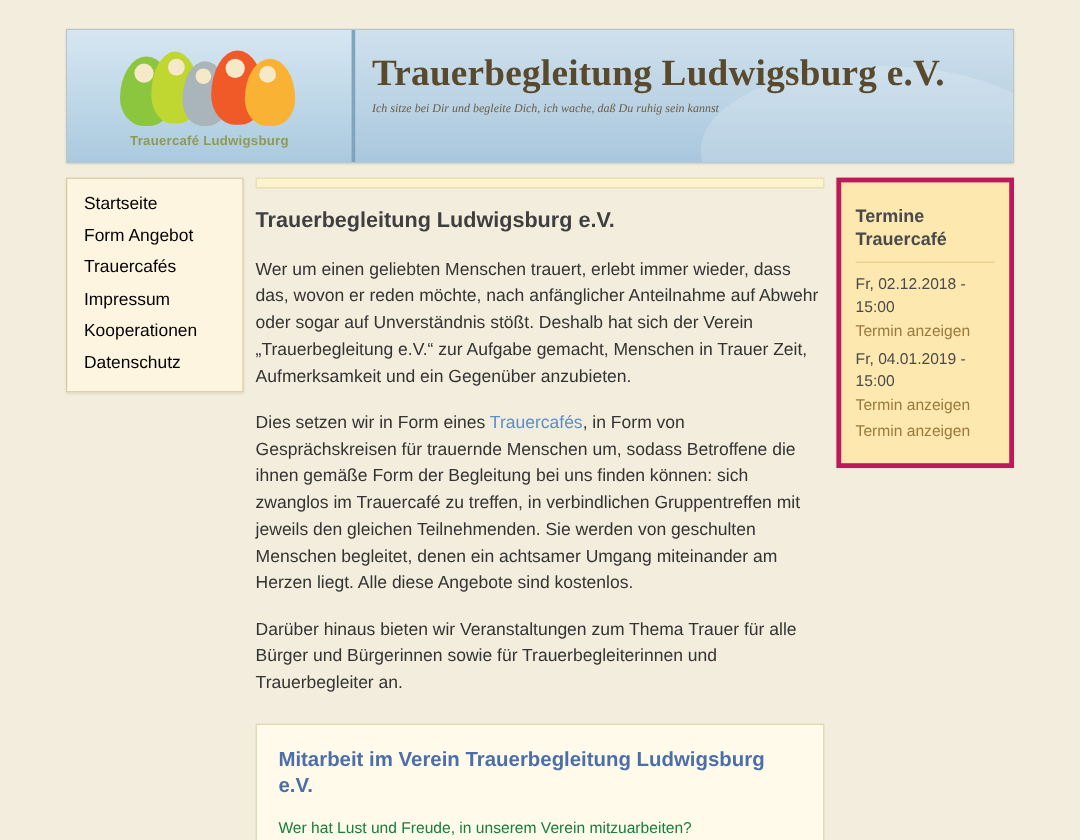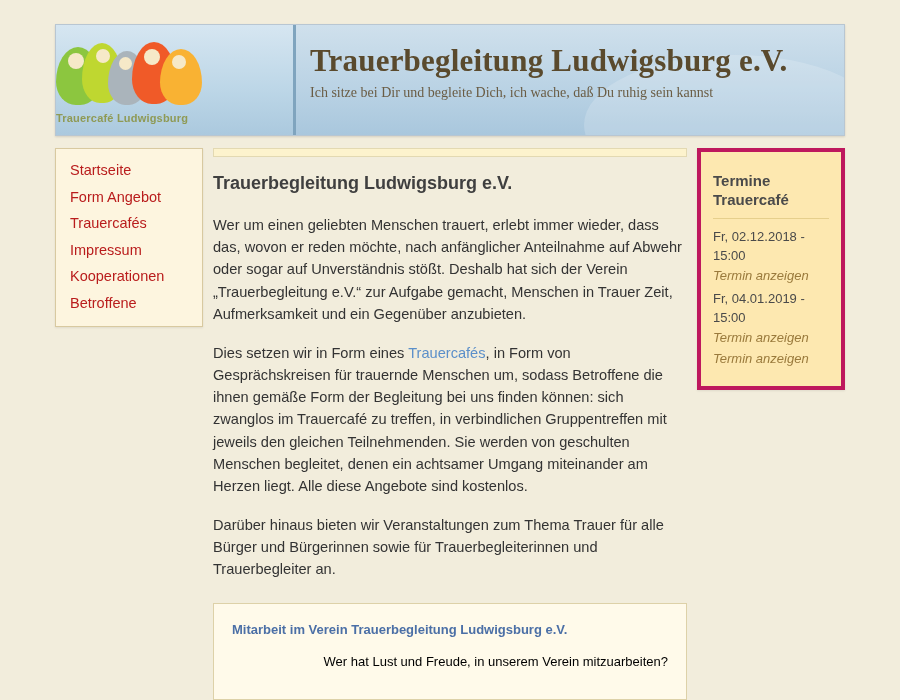--- a/index.html
+++ b/index.html
@@ -25,21 +25,21 @@
     border: 1px solid #b8c6d2;
     background: linear-gradient(to bottom, #cfe0ec 0%, #b9d2e4 60%, #a9c7dd 100%);
     box-shadow: 0 1px 2px rgba(0,0,0,.12);
   }
   .logo-box {
     width: 240px;
     border-right: 3px solid #7fa4be;
     background: linear-gradient(to bottom, #d6e6f1 0%, #bcd6e7 60%, #abc9de 100%);
     display: flex;
     flex-direction: column;
-    align-items: flex-start;
+    align-items: center;
     justify-content: center;
     padding-top: 4px;
   }
   .logo-art { position: relative; width: 150px; height: 62px; }
   .blob {
     position: absolute;
     border-radius: 50% 50% 45% 45% / 60% 60% 40% 40%;
   }
   .b1 { left: 0;   top: 6px;  width: 44px; height: 58px; background:#8cc63f; }
   .b2 { left: 26px;top: 2px;  width: 40px; height: 60px; background:#bfd730; }
@@ -76,41 +76,42 @@
   .site-title {
     font-family: "Liberation Serif", serif;
     font-size: 31px;
     color: #5a4a2d;
     margin: 0 0 6px 0;
     letter-spacing: .2px;
     position: relative; z-index: 2;
   }
   .site-sub {
     font-family: "Liberation Serif", serif;
-    font-size: 14px;
+    font-size: 10px;
+    font-style: italic;
     color: #6a5c44;
     margin: 0;
     position: relative; z-index: 2;
   }
 
   
   .nav {
     position: absolute;
     left: 55px; top: 148px;
     width: 148px;
     background: #fdf5df;
     border: 1px solid #d8c9a0;
     padding: 8px 0 10px 0;
     box-shadow: 0 1px 2px rgba(0,0,0,.08);
   }
   .nav a {
     display: block;
     padding: 3px 0 3px 14px;
     font-size: 14.5px;
-    color: #b91c1c;
+    color: #000000;
     text-decoration: none;
     line-height: 1.42;
   }
 
   
   .main {
     position: absolute;
     left: 213px; top: 148px;
     width: 474px;
   }
@@ -135,30 +136,29 @@
   .main p a { color: #5b8fc9; text-decoration: none; }
 
   .callout {
     border: 1px solid #ddd1a8;
     background: #fffaea;
     padding: 18px 18px 14px 18px;
     margin-top: 22px;
   }
   .callout h2 {
     margin: 0 0 14px 0;
-    font-size: 13px;
+    font-size: 17px;
     line-height: 1.3;
     color: #4b6fa6;
   }
   .callout p {
     font-size: 13px;
     line-height: 1.6;
-    color: #000000;
+    color: #15803d;
     margin: 0 0 12px 0;
-    text-align: right;
   }
 
   
   .aside {
     position: absolute;
     left: 697px; top: 148px;
     width: 148px;
     background: #fde8b0;
     border: 4px solid #be185d;
     padding: 20px 12px 14px 12px;
@@ -177,21 +177,20 @@
     color: #4a4a4a;
     line-height: 1.5;
     margin: 6px 0 0 0;
   }
   .event-link {
     display: block;
     font-size: 13px;
     color: #9a7a3c;
     text-decoration: none;
     margin: 2px 0 6px 0;
-    font-style: italic;
   }
 </style>
 </head>
 <body>
 
 <div class="page">
 
   <div class="header">
     <div class="logo-box">
       <div class="logo-art">
@@ -213,21 +212,21 @@
       <p class="site-sub">Ich sitze bei Dir und begleite Dich, ich wache, daß Du ruhig sein kannst</p>
     </div>
   </div>
 
   <nav class="nav">
     <a href="#">Startseite</a>
     <a href="#">Form Angebot</a>
     <a href="#">Trauercafés</a>
     <a href="#">Impressum</a>
     <a href="#">Kooperationen</a>
-    <a href="#">Betroffene</a>
+    <a href="#">Datenschutz</a>
   </nav>
 
   <main class="main">
     <div class="topbar"></div>
     <h1>Trauerbegleitung Ludwigsburg e.V.</h1>
 
     <p>Wer um einen geliebten Menschen trauert, erlebt immer wieder, dass das, wovon er reden möchte, nach anfänglicher Anteilnahme auf Abwehr oder sogar auf Unverständnis stößt. Deshalb hat sich der Verein „Trauerbegleitung e.V.“ zur Aufgabe gemacht, Menschen in Trauer Zeit, Aufmerksamkeit und ein Gegenüber anzubieten.</p>
 
     <p><span>Dies setzen wir in Form eines </span><a href="#">Trauercafés</a><span>, in Form von Gesprächskreisen für trauernde Menschen um, sodass Betroffene die ihnen gemäße Form der Begleitung bei uns finden können: sich zwanglos im Trauercafé zu treffen, in verbindlichen Gruppentreffen mit jeweils den gleichen Teilnehmenden. Sie werden von geschulten Menschen begleitet, denen ein achtsamer Umgang miteinander am Herzen liegt. Alle diese Angebote sind kostenlos.</span></p>
 

